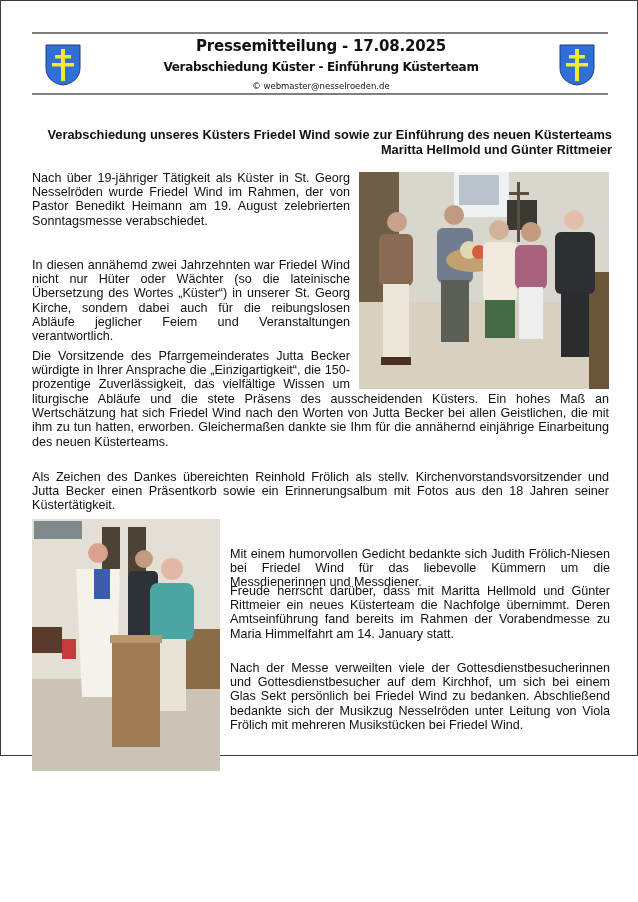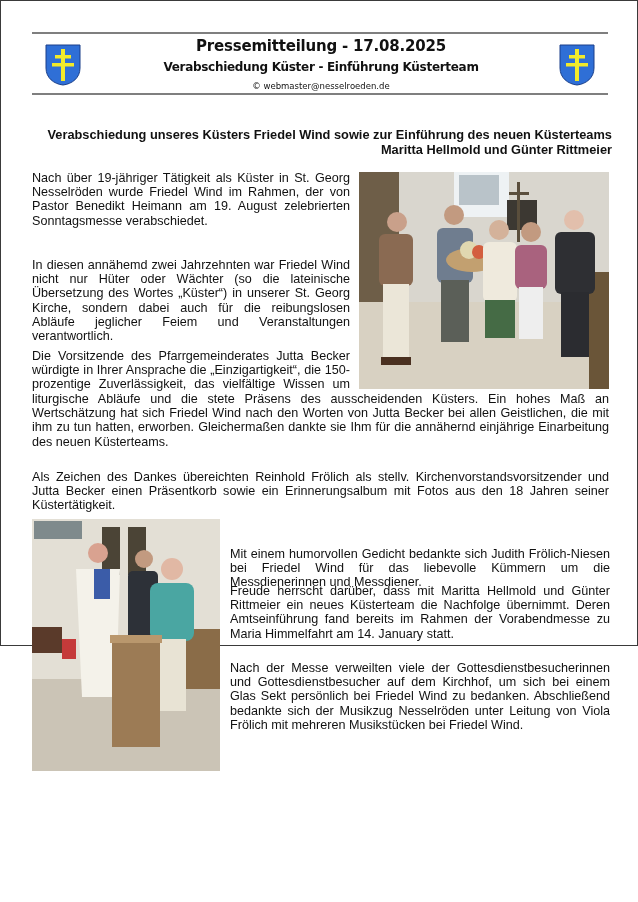--- a/index.html
+++ b/index.html
@@ -1,19 +1,19 @@
 <!DOCTYPE html>
 <html><head>
 <meta charset="utf-8">
 <style>
   html, body { margin: 0; padding: 0; background: #fff; }
   body { width: 638px; height: 902px; overflow: hidden; }
   .page {
     position: relative; box-sizing: border-box;
-    width: 638px; height: 646px;
+    width: 638px; height: 756px;
     border: 1px solid #3a3a3a; background: #fff;
   }
   .hr { position: absolute; left: 31px; width: 576px; height: 2px; background: #7f7f7f; }
   .hr.top { top: 31px; }
   .hr.bot { top: 92px; }
   .crest { position: absolute; top: 43px; width: 36px; height: 42px; }
   .crest.left { left: 44px; }
   .crest.right { left: 558px; }
   .hdr-title, .hdr-sub, .hdr-copy {
     position: absolute; left: 100px; width: 440px; text-align: center;

